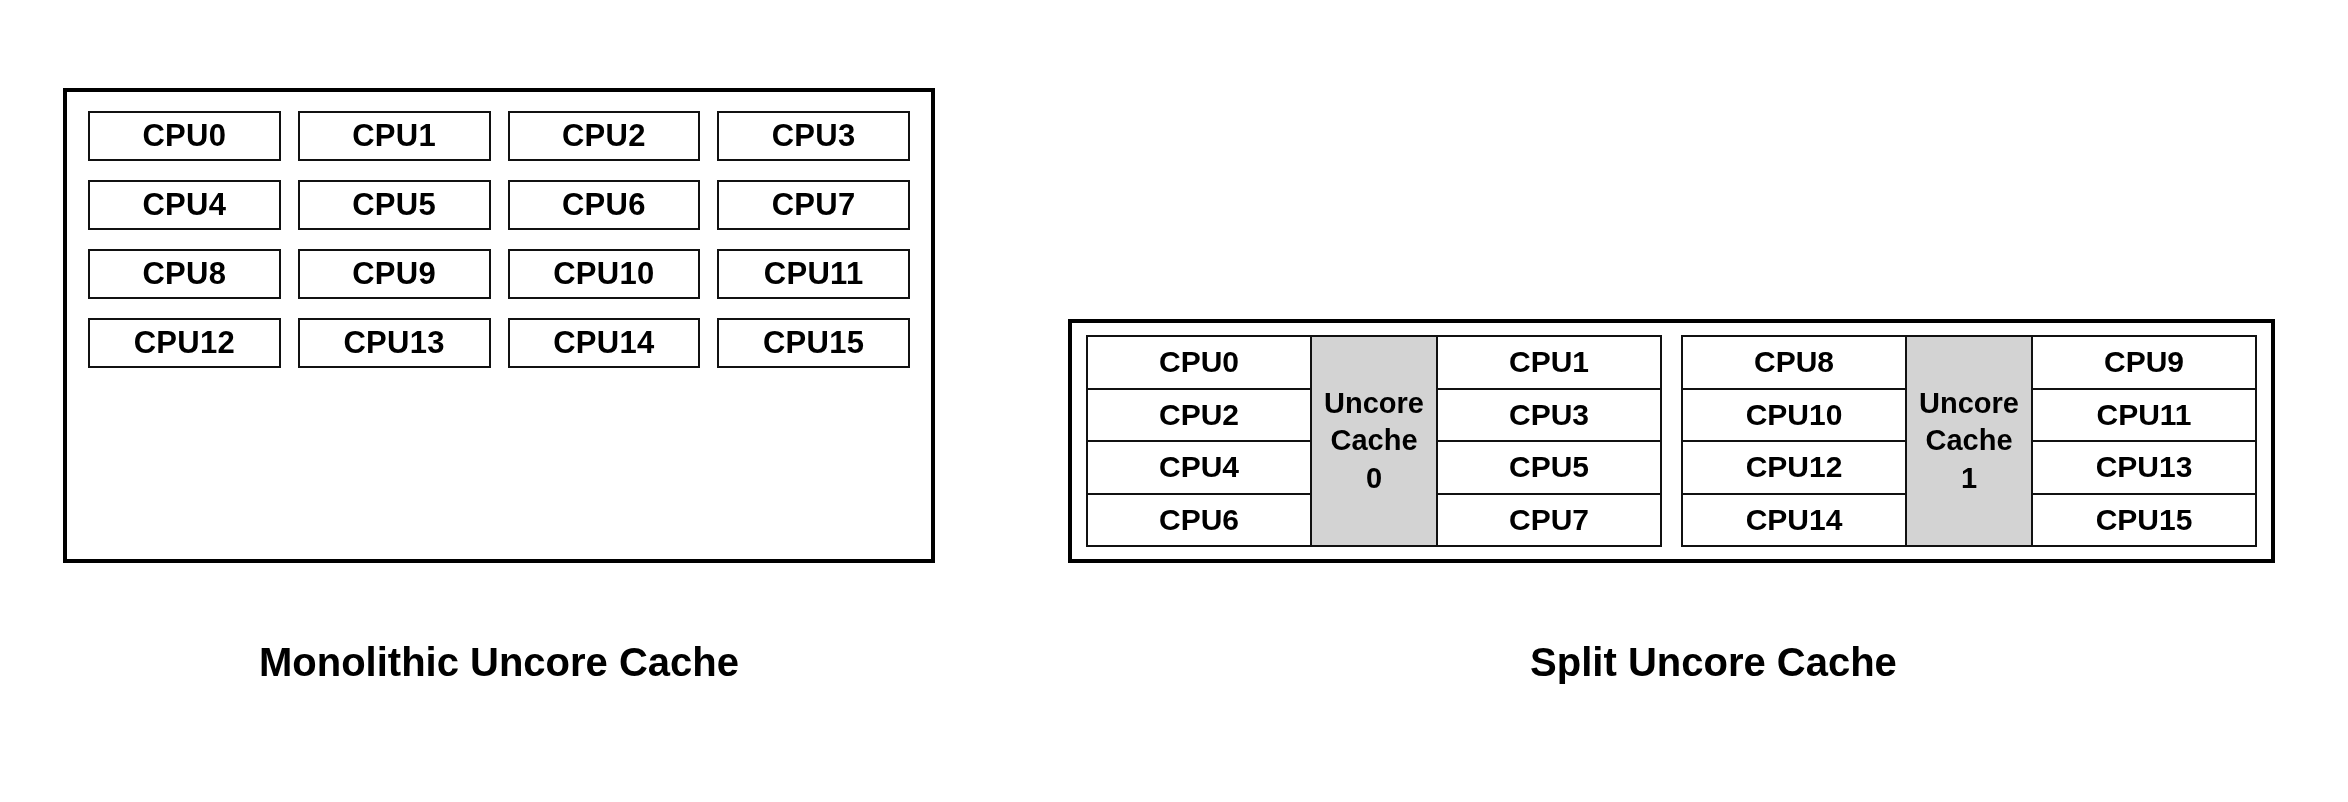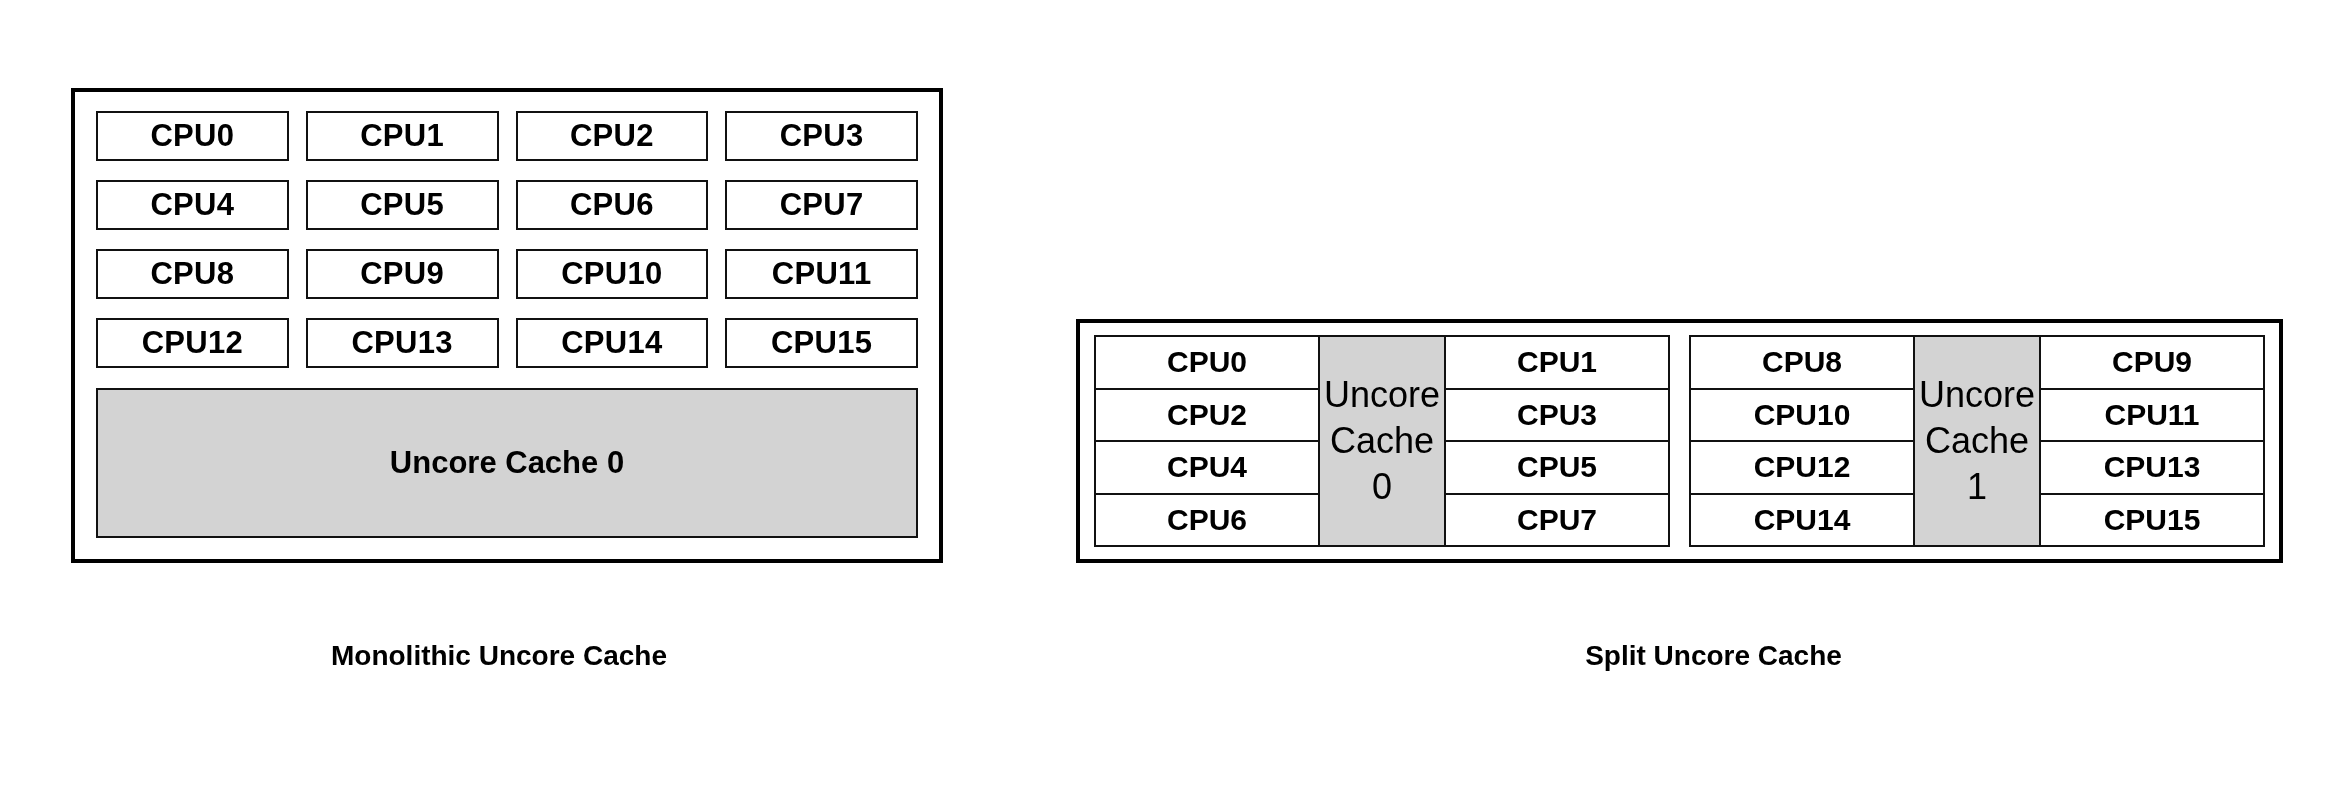--- a/index.html
+++ b/index.html
@@ -12,21 +12,20 @@
     height: 802px;
     position: relative;
     overflow: hidden;
     font-family: "Liberation Sans", sans-serif;
     -webkit-font-smoothing: antialiased;
   }
 
   
   .panel {
     position: absolute;
-    margin-left: 8px;
   }
 
   
   #monolithic-panel {
     left: 63px;
     top: 88px;
   }
   .mono-frame {
     width: 872px;
     height: 475px;
@@ -113,34 +112,34 @@
   .cluster-cache {
     flex: 0 0 128px;
     background: #d3d3d3;
     border-left: 2px solid #111111;
     border-right: 2px solid #111111;
     box-sizing: border-box;
     display: flex;
     flex-direction: column;
     align-items: center;
     justify-content: center;
-    font-size: 36px;
-    font-weight: normal;
+    font-size: 29px;
+    font-weight: bold;
     color: #000000;
     line-height: 1.28;
     text-align: center;
   }
   .cluster-cache span {
     display: block;
   }
 
   
   .caption {
     position: absolute;
-    font-size: 28px;
+    font-size: 40px;
     font-weight: bold;
     color: #000000;
     white-space: nowrap;
     text-align: center;
   }
   #caption-monolithic {
     left: 63px;
     top: 640px;
     width: 872px;
   }
@@ -168,21 +167,20 @@
       <div class="cpu-box">CPU8</div>
       <div class="cpu-box">CPU9</div>
       <div class="cpu-box">CPU10</div>
       <div class="cpu-box">CPU11</div>
       <div class="cpu-box">CPU12</div>
       <div class="cpu-box">CPU13</div>
       <div class="cpu-box">CPU14</div>
       <div class="cpu-box">CPU15</div>
     </div>
 
-    <div class="mono-cache">Uncore Cache 0</div>
 
   </div>
 </div>
 
 <div class="caption" id="caption-monolithic">Monolithic Uncore Cache</div>
 
 <div class="panel" id="split-panel">
   <div class="split-frame">
 
     <div class="cluster">

